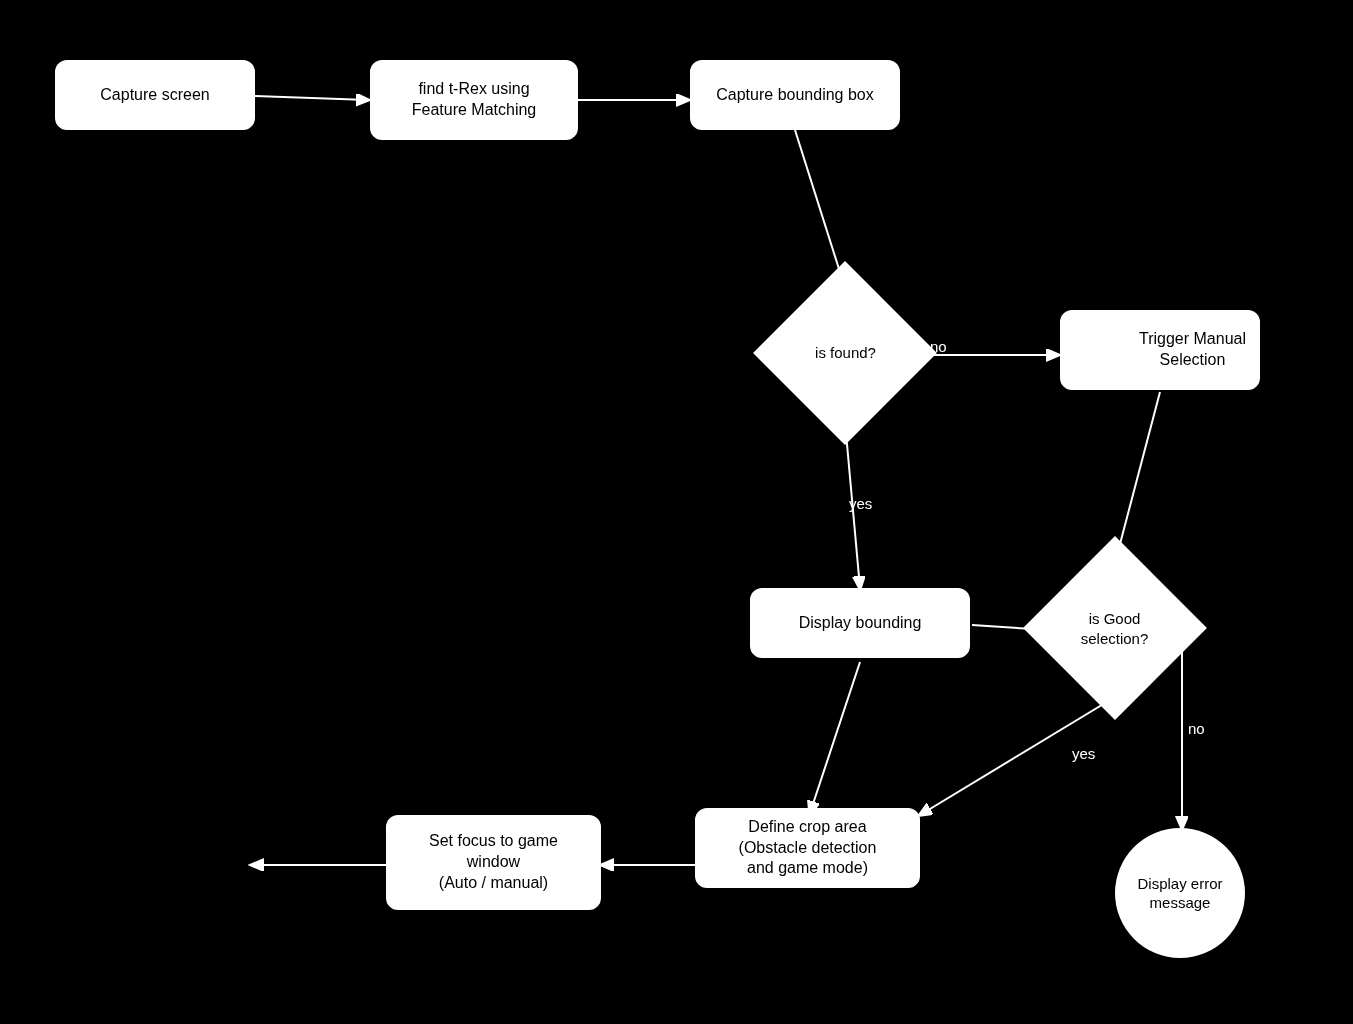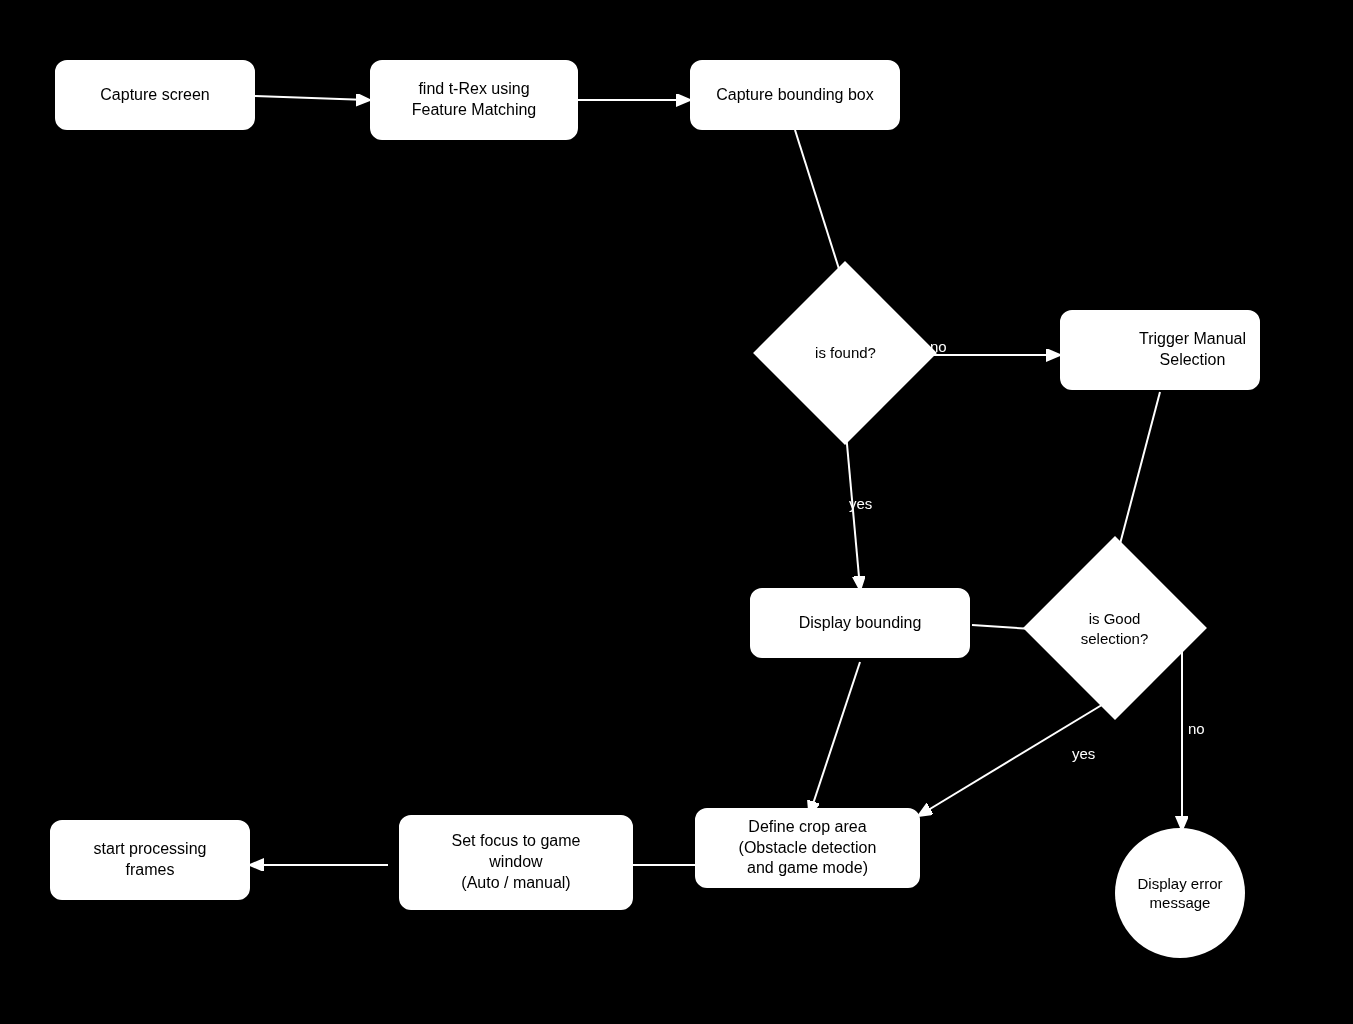--- a/index.html
+++ b/index.html
@@ -156,25 +156,22 @@
   </div>
 
   <div class="node-rect" style="left:750px; top:588px; width:220px; height:70px;">
     <span>Display bounding</span>
   </div>
 
   <div class="node-diamond" style="left:1050px; top:563px; width:130px; height:130px;">
     <div class="diamond-label">is Good<br>selection?</div>
   </div>
 
-  <div class="node-rect" style="left:50px; top:820px; width:200px; height:80px;">
-    <span>start processing<br>frames</span>
-  </div>
 
-  <div class="node-rect" style="left:399px; top:815px; width:234px; height:95px;">
+  <div class="node-rect" style="left:386px; top:815px; width:215px; height:95px;">
     <span>Set focus to game<br>window<br>(Auto / manual)</span>
   </div>
 
   <div class="node-rect" style="left:695px; top:808px; width:225px; height:80px;">
     <span>Define crop area<br>(Obstacle detection<br>and game mode)</span>
   </div>
 
   <div class="node-circle" style="left:1115px; top:828px; width:130px; height:130px;">
     <span>Display error<br>message</span>
   </div>

